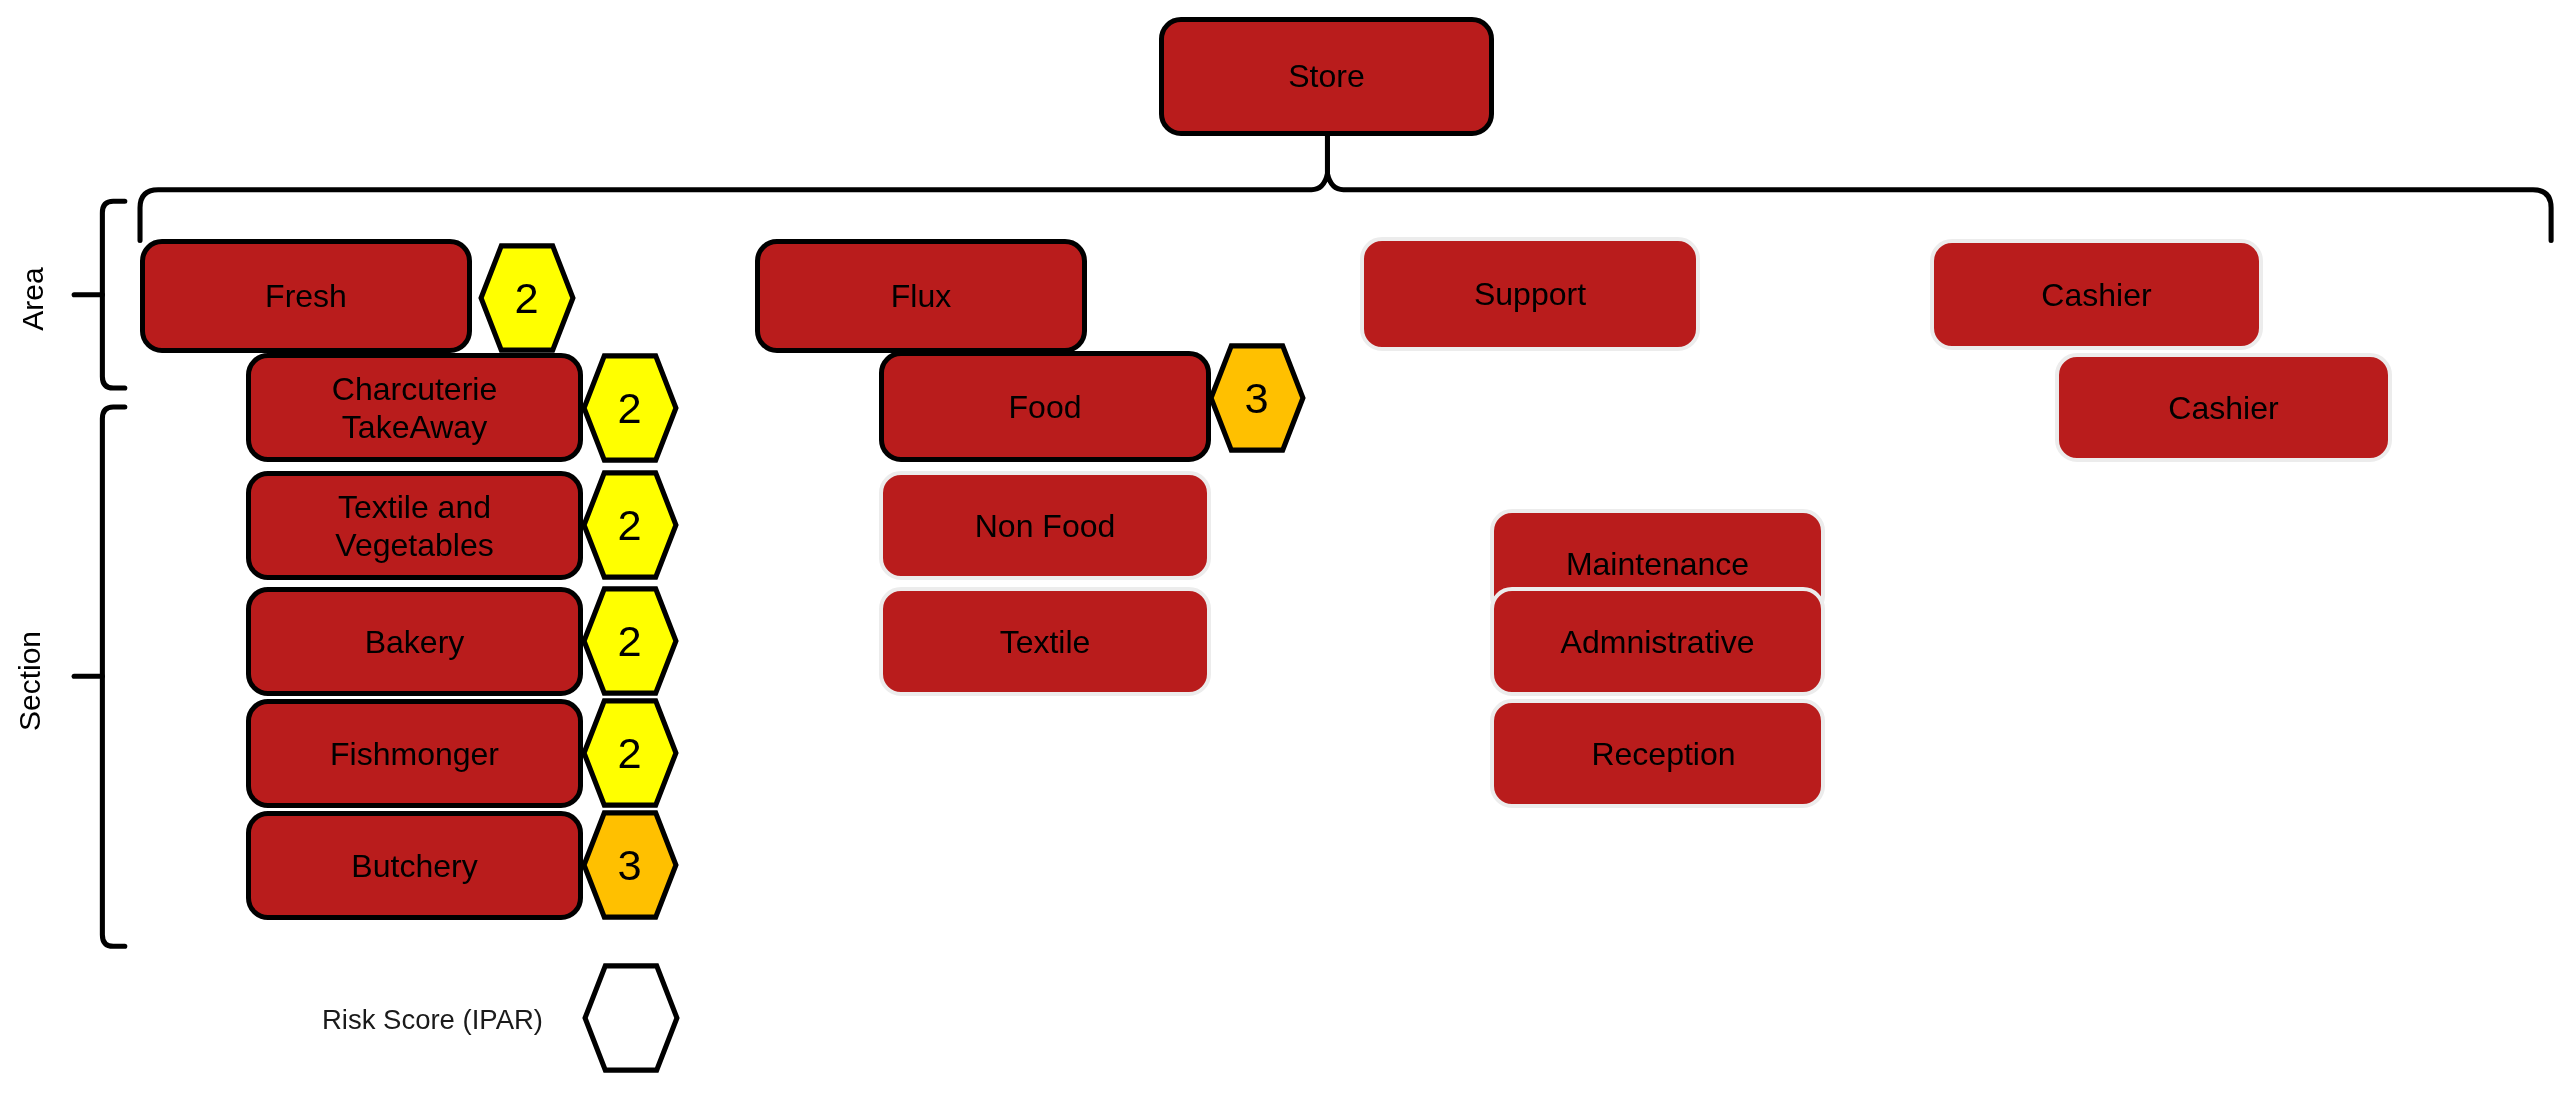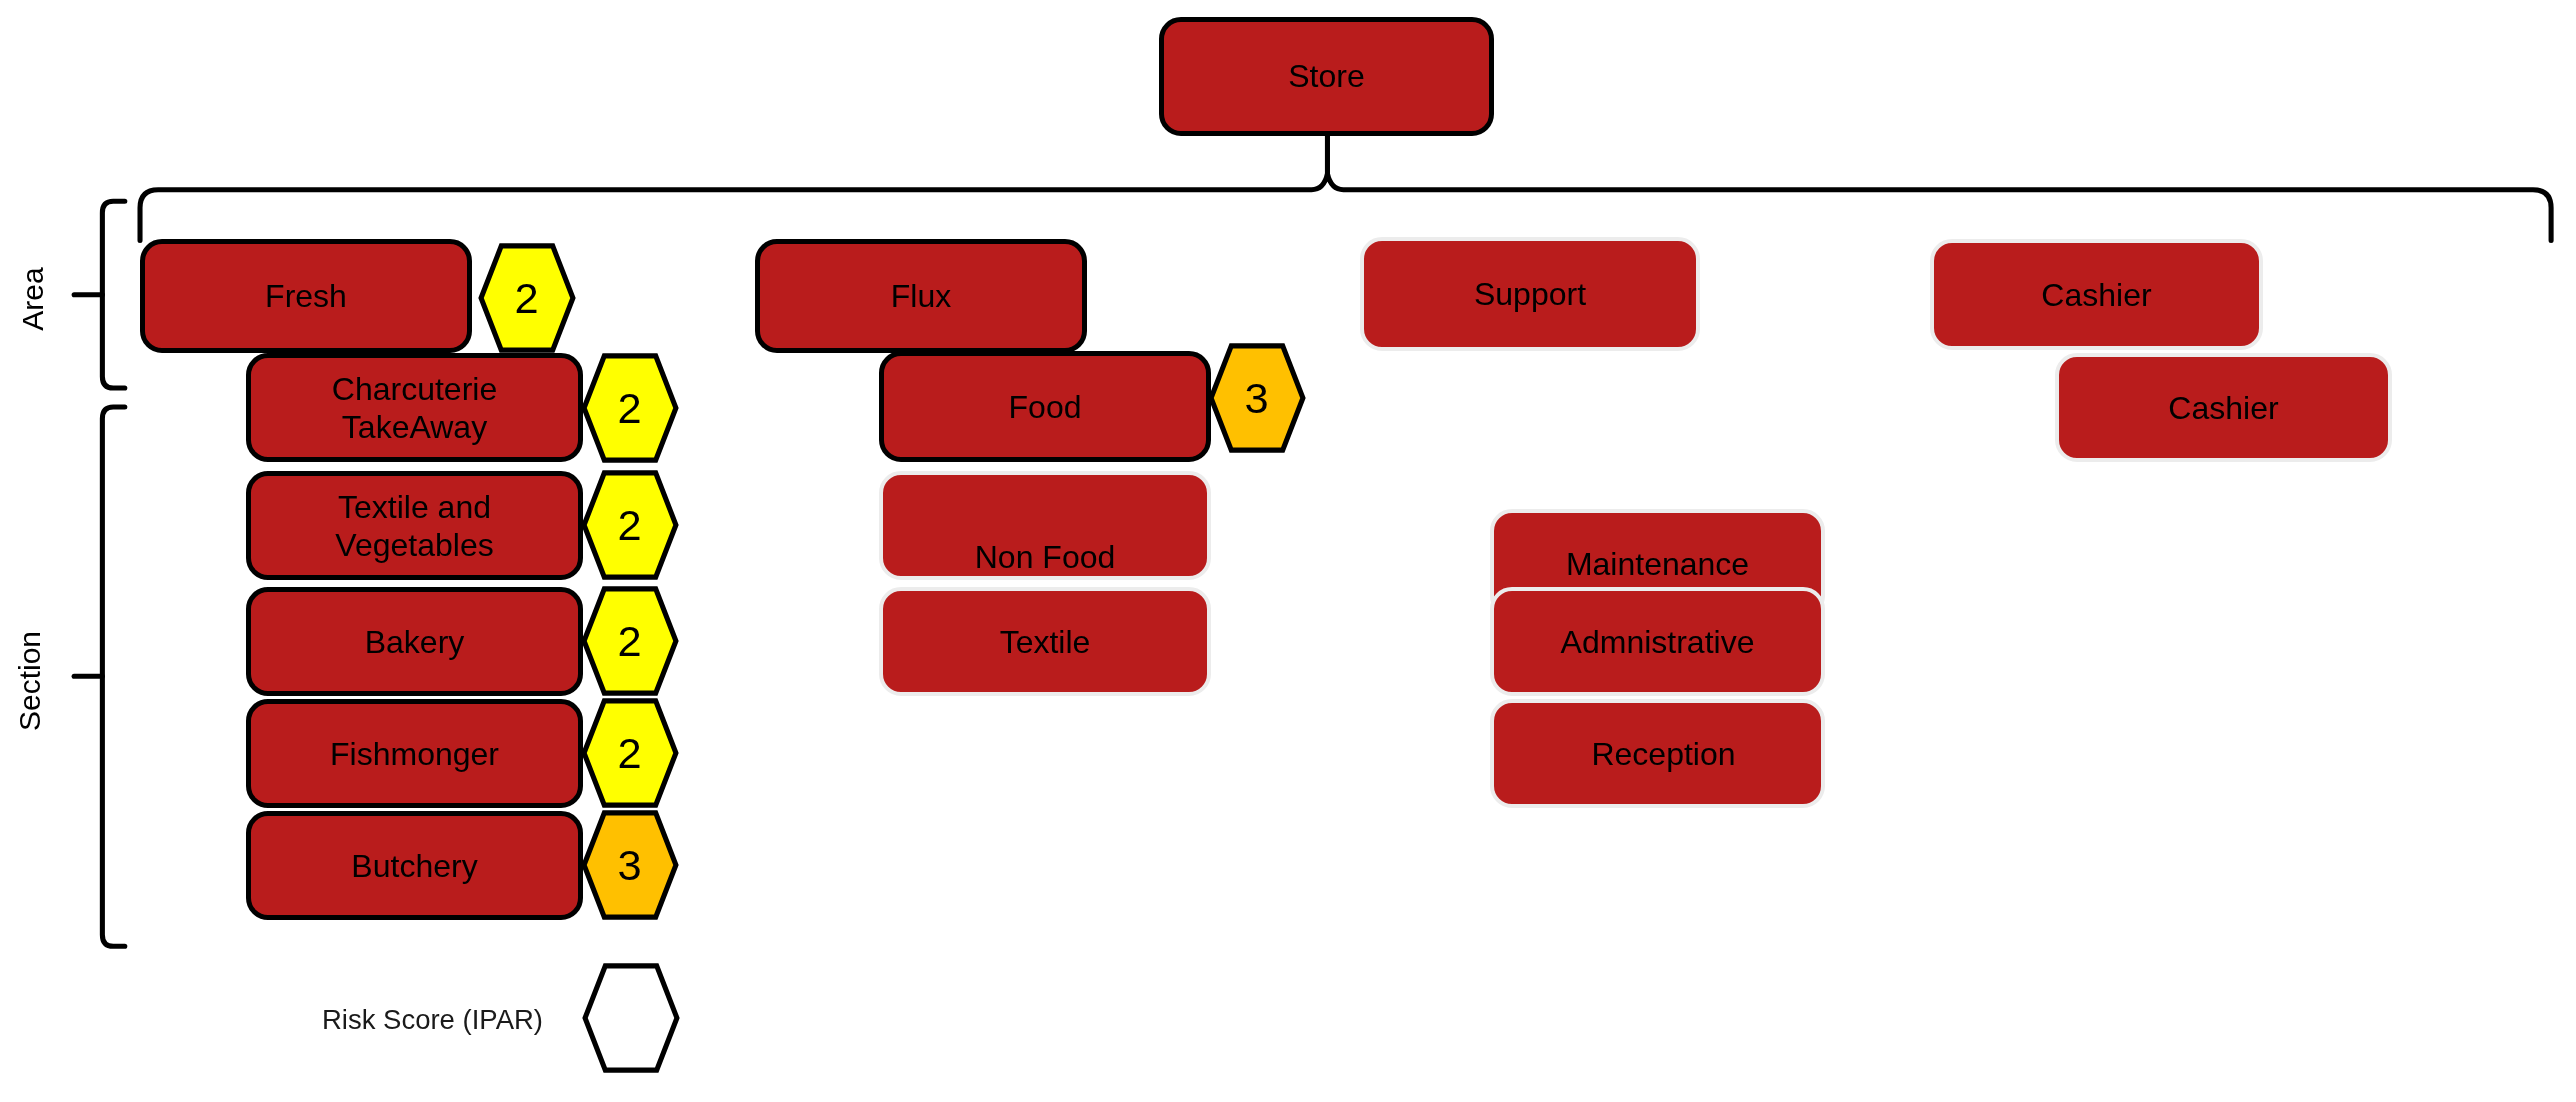--- a/index.html
+++ b/index.html
@@ -82,21 +82,21 @@
   <div class="node" style="left:246px;top:699px;width:337px;height:109px;">
     <span>Fishmonger</span>
   </div>
   <div class="node" style="left:246px;top:811px;width:337px;height:109px;">
     <span>Butchery</span>
   </div>
 
   <div class="node" style="left:879px;top:351px;width:332px;height:111px;">
     <span>Food</span>
   </div>
-  <div class="node muted" style="left:879px;top:471px;width:332px;height:109px;align-items:flex-end;">
+  <div class="node muted" style="left:879px;top:471px;width:332px;height:109px;">
     <span>Non Food</span>
   </div>
   <div class="node muted" style="left:879px;top:587px;width:332px;height:109px;">
     <span>Textile</span>
   </div>
 
   <div class="node muted" style="left:1490px;top:471px;width:335px;height:109px;margin-top:38px;">
     <span>Maintenance</span>
   </div>
   <div class="node muted" style="left:1490px;top:587px;width:335px;height:109px;">

